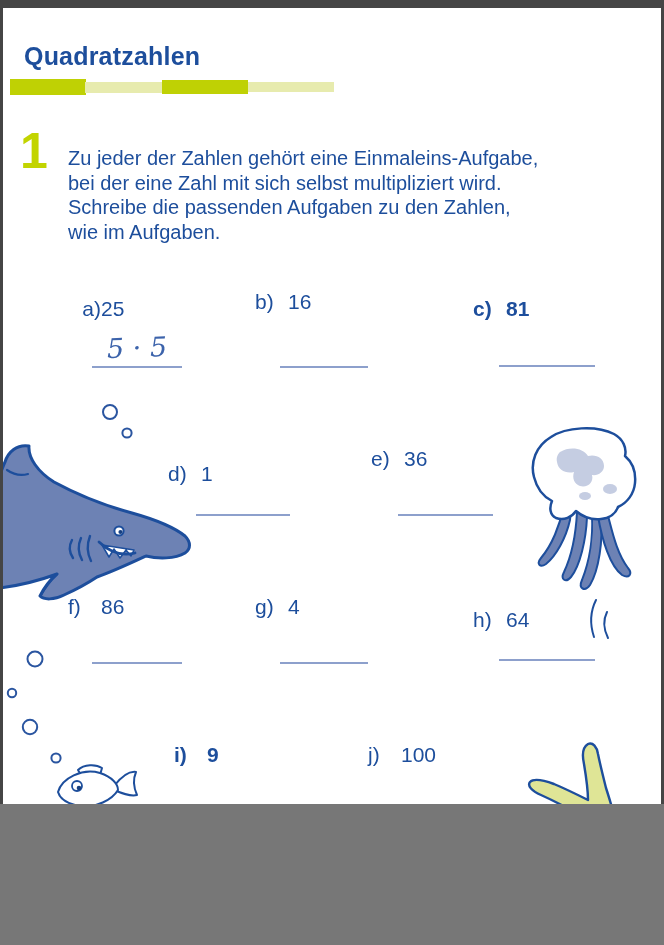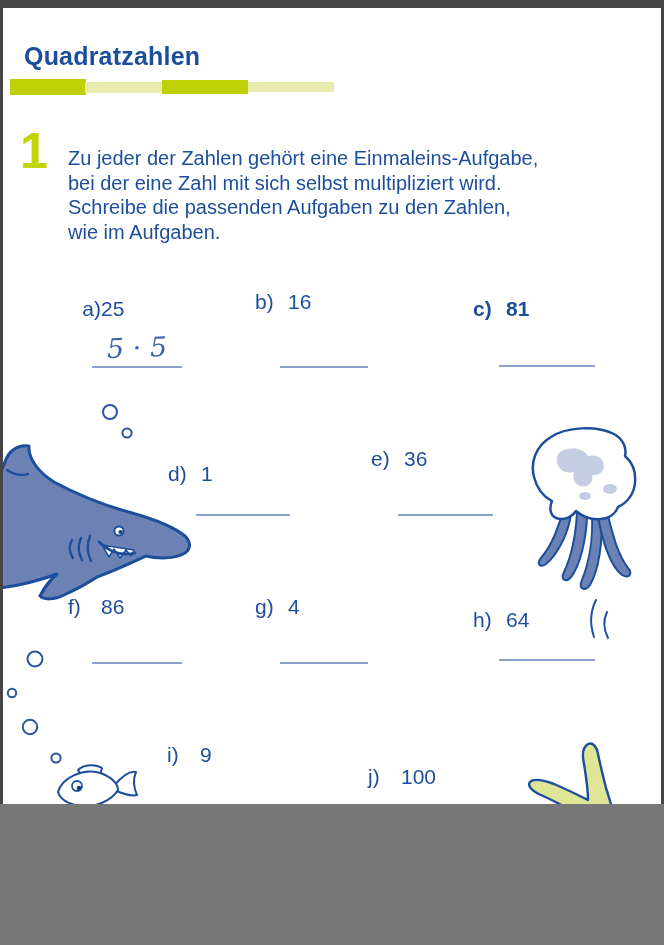--- a/index.html
+++ b/index.html
@@ -21,21 +21,21 @@
   #seg3{left:152px;top:1px;width:86px;height:14px;background:#bfd104;}
   #seg4{left:238px;top:3px;width:86px;height:10px;background:#e7ebae;}
   #exnum{left:20px;top:126px;font-size:50px;font-weight:bold;color:#c2d400;line-height:1;}
   #instr{left:68px;top:146px;width:545px;font-size:20px;line-height:24.6px;}
 
   .item{position:absolute;z-index:2;color:#1d4e9c;font-size:21px;}
   .item .lbl{display:inline-block;width:33px;}
   #it-a{left:68px;top:297px;text-align:right;} #it-b{left:255px;top:290px;} #it-c{left:473px;top:297px;font-weight:bold;}
   #it-d{left:168px;top:462px;} #it-e{left:371px;top:447px;}
   #it-f{left:68px;top:595px;} #it-g{left:255px;top:595px;} #it-h{left:473px;top:608px;}
-  #it-i{left:167px;top:743px;} #it-j{left:368px;top:765px;}
+  #it-i{left:174px;top:743px;font-weight:bold;} #it-j{left:368px;top:743px;}
 
   .line{position:absolute;height:0;border-bottom:2px solid #8da0cc;z-index:2;}
   #ln-a{left:92px;top:366px;width:90px;} #ln-b{left:280px;top:366px;width:88px;} #ln-c{left:499px;top:365px;width:96px;}
   #ln-d{left:196px;top:514px;width:94px;} #ln-e{left:398px;top:514px;width:95px;}
   #ln-f{left:92px;top:662px;width:90px;} #ln-g{left:280px;top:662px;width:88px;} #ln-h{left:499px;top:659px;width:96px;}
   #ln-i{left:197px;top:809px;width:96px;} #ln-j{left:400px;top:809px;width:93px;}
 
   .ans{position:absolute;z-index:2;text-align:center;font-size:27px;color:#3c63ab;
        font-family:"DejaVu Serif",serif;font-style:italic;transform:rotate(-2deg);}
   #ans-a{left:92px;top:332px;width:90px;}

